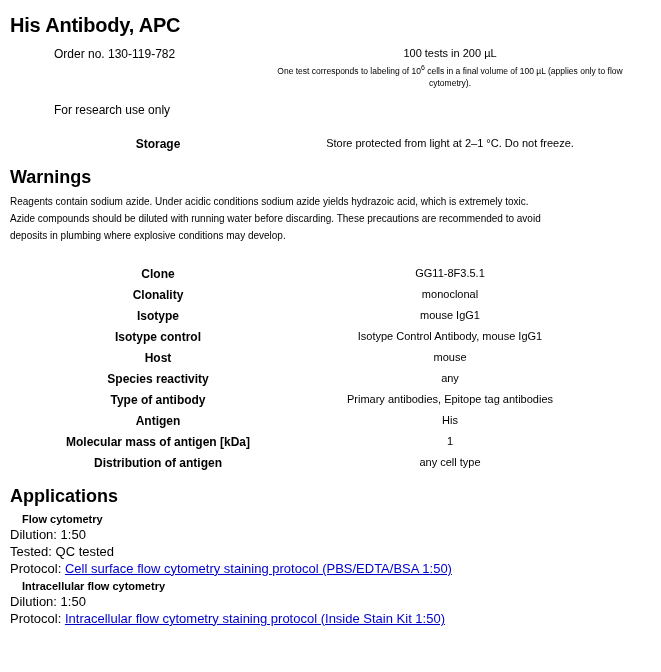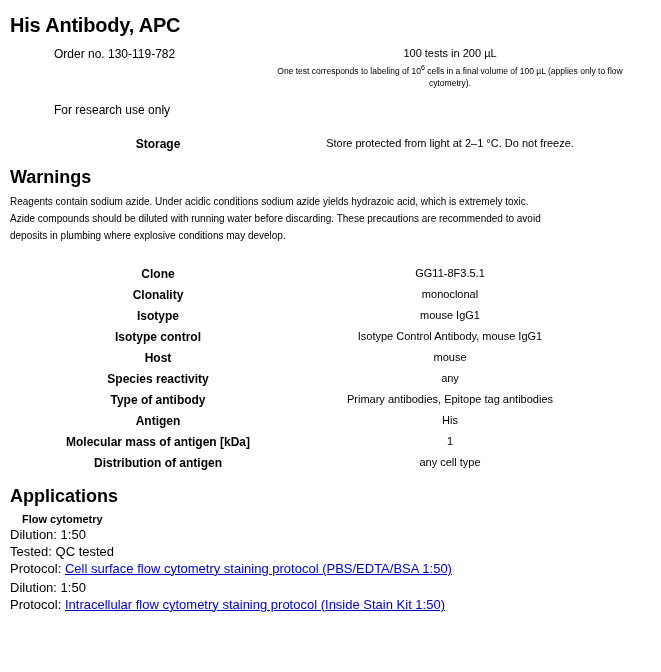--- a/index.html
+++ b/index.html
@@ -169,17 +169,18 @@
   <h2 class="section">Applications</h2>
 
   <div class="app-block">
     <div class="app-group-title">Flow cytometry</div>
     <div class="app-line">Dilution: 1:50</div>
     <div class="app-line">Tested: QC tested</div>
     <div class="app-line"><span>Protocol: </span><a class="proto-link">Cell surface flow cytometry staining protocol (PBS/EDTA/BSA 1:50)</a></div>
   </div>
 
   <div class="app-block">
+    <div class="app-group-title">Intracellular flow cytometry</div>
     <div class="app-line">Dilution: 1:50</div>
     <div class="app-line"><span>Protocol: </span><a class="proto-link">Intracellular flow cytometry staining protocol (Inside Stain Kit 1:50)</a></div>
   </div>
 
 </div>
 
 </body></html>

